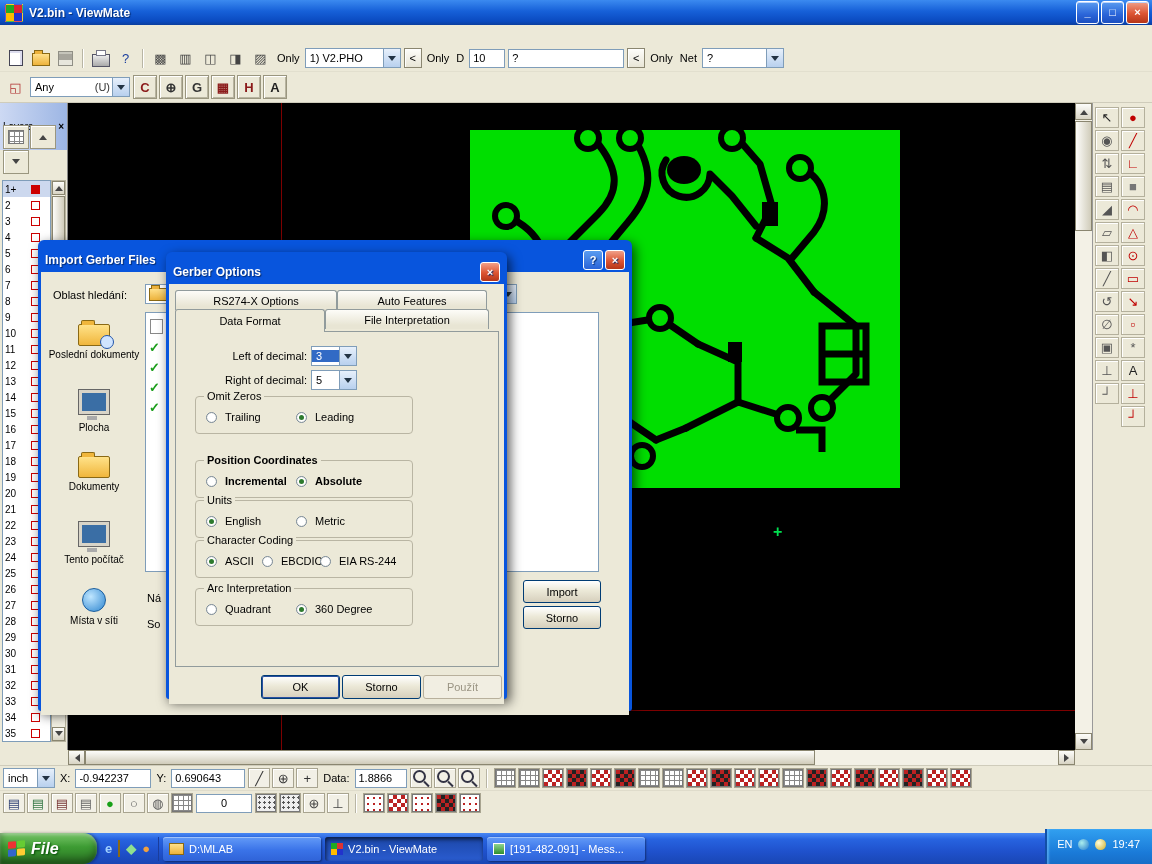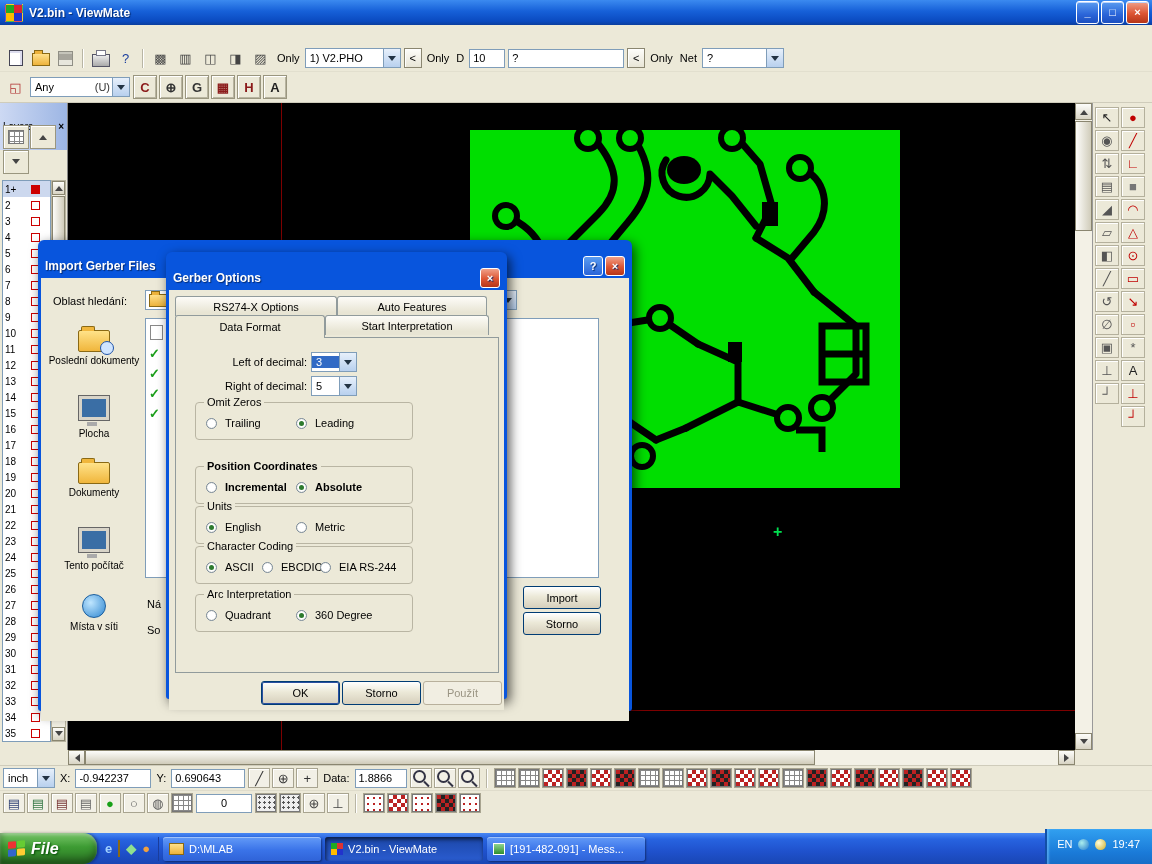--- a/index.html
+++ b/index.html
@@ -107,21 +107,21 @@
   .qicon{font-size:13px;font-weight:bold;}
   .task{height:24px;width:158px;margin-left:4px;background:linear-gradient(#639bf8,#3a73e8 55%,#2f63d8);border-radius:3px;color:#fff;display:flex;align-items:center;gap:5px;padding:0 6px;box-sizing:border-box;box-shadow:1px 1px 2px #0006,inset 0 1px 0 #ffffff66;white-space:nowrap;overflow:hidden;}
   .task.active{background:linear-gradient(#1c47a8,#2a5cd0);box-shadow:inset 1px 2px 4px #000a;}
   .mini-tfolder{width:13px;height:10px;background:linear-gradient(#ffe08a,#edb33c);border:1px solid #8a6914;flex:none;}
   .app-ic{width:12px;height:12px;background:conic-gradient(#d33 0 25%,#23c 0 50%,#fb0 0 75%,#2a2 0);flex:none;}
   .msg-ic{width:12px;height:12px;background:linear-gradient(#8fd48f,#2f8f2f);border:1px solid #fff;box-sizing:border-box;flex:none;}
   #tray{margin-left:auto;height:31px;background:linear-gradient(#31a0f0 0%,#1a7ad8 60%,#1668c0 100%);display:flex;align-items:center;gap:6px;padding:0 12px 9px 10px;color:#fff;border-left:2px solid #1250a8;box-shadow:inset 2px 0 2px #7cc6ff88;}
   .tray-dot{width:11px;height:11px;border-radius:50%;}
 
   
-  .dlg{position:absolute;background:#0855dd;border-radius:6px 6px 3px 3px;padding:14px 3px 3px;box-shadow:3px 4px 12px #000a;box-sizing:border-box;}
+  .dlg{position:absolute;background:#0855dd;border-radius:6px 6px 3px 3px;padding:8px 3px 3px;box-shadow:3px 4px 12px #000a;box-sizing:border-box;}
   .dlg-title{height:24px;display:flex;align-items:center;color:#fff;font-weight:bold;font-size:12px;padding:0 4px;text-shadow:1px 1px 1px #032a70;}
   .dlg-title .tbtns{margin-left:auto;display:flex;gap:2px;}
   .dbtn{width:18px;height:18px;border-radius:3px;border:1px solid #fff;color:#fff;font-weight:bold;font-size:11px;display:flex;align-items:center;justify-content:center;background:linear-gradient(#5a9cf0,#2a64d8);}
   .dbtn.close{background:linear-gradient(#f0a088,#dd5533 55%,#b53518);}
   .dlg-body{position:relative;background:#ece9d8;box-sizing:border-box;}
 
   #import-dlg{left:38px;top:240px;width:594px;height:471px;z-index:40;}
   #import-dlg .dlg-body{height:443px;}
   #look-in-label{position:absolute;left:12px;top:17px;}
   #look-in-combo{position:absolute;left:104px;top:12px;width:372px;}
@@ -744,21 +744,21 @@
       <span>Gerber Options</span>
       <span class="tbtns">
         <span class="dbtn close">×</span>
       </span>
     </div>
     <div class="dlg-body">
       <div id="gerber-tabs">
           <div class="tab" style="left: 6px; top: 6px; width: 162px;">RS274-X Options</div>
           <div class="tab" style="left: 168px; top: 6px; width: 150px;">Auto Features</div>
           <div class="tab active" style="left: 6px; top: 25px; width: 150px;">Data Format</div>
-          <div class="tab" style="left: 156px; top: 25px; width: 164px;">Start Interpretation</div>
+          <div class="tab" style="left: 156px; top: 25px; width: 164px;">File Interpretation</div>
         </div>
       <div id="tabpane"></div>
       <span class="dec-label" style="top:66px">Left of decimal:</span>
       <div class="combo dec-combo" style="top:62px">
         <span class="val hl">3</span>
           <span class="cmb-arrow"></span>
       </div>
       <span class="dec-label" style="top:90px">Right of decimal:</span>
       <div class="combo dec-combo" style="top:86px">
         <span class="val">5</span>

